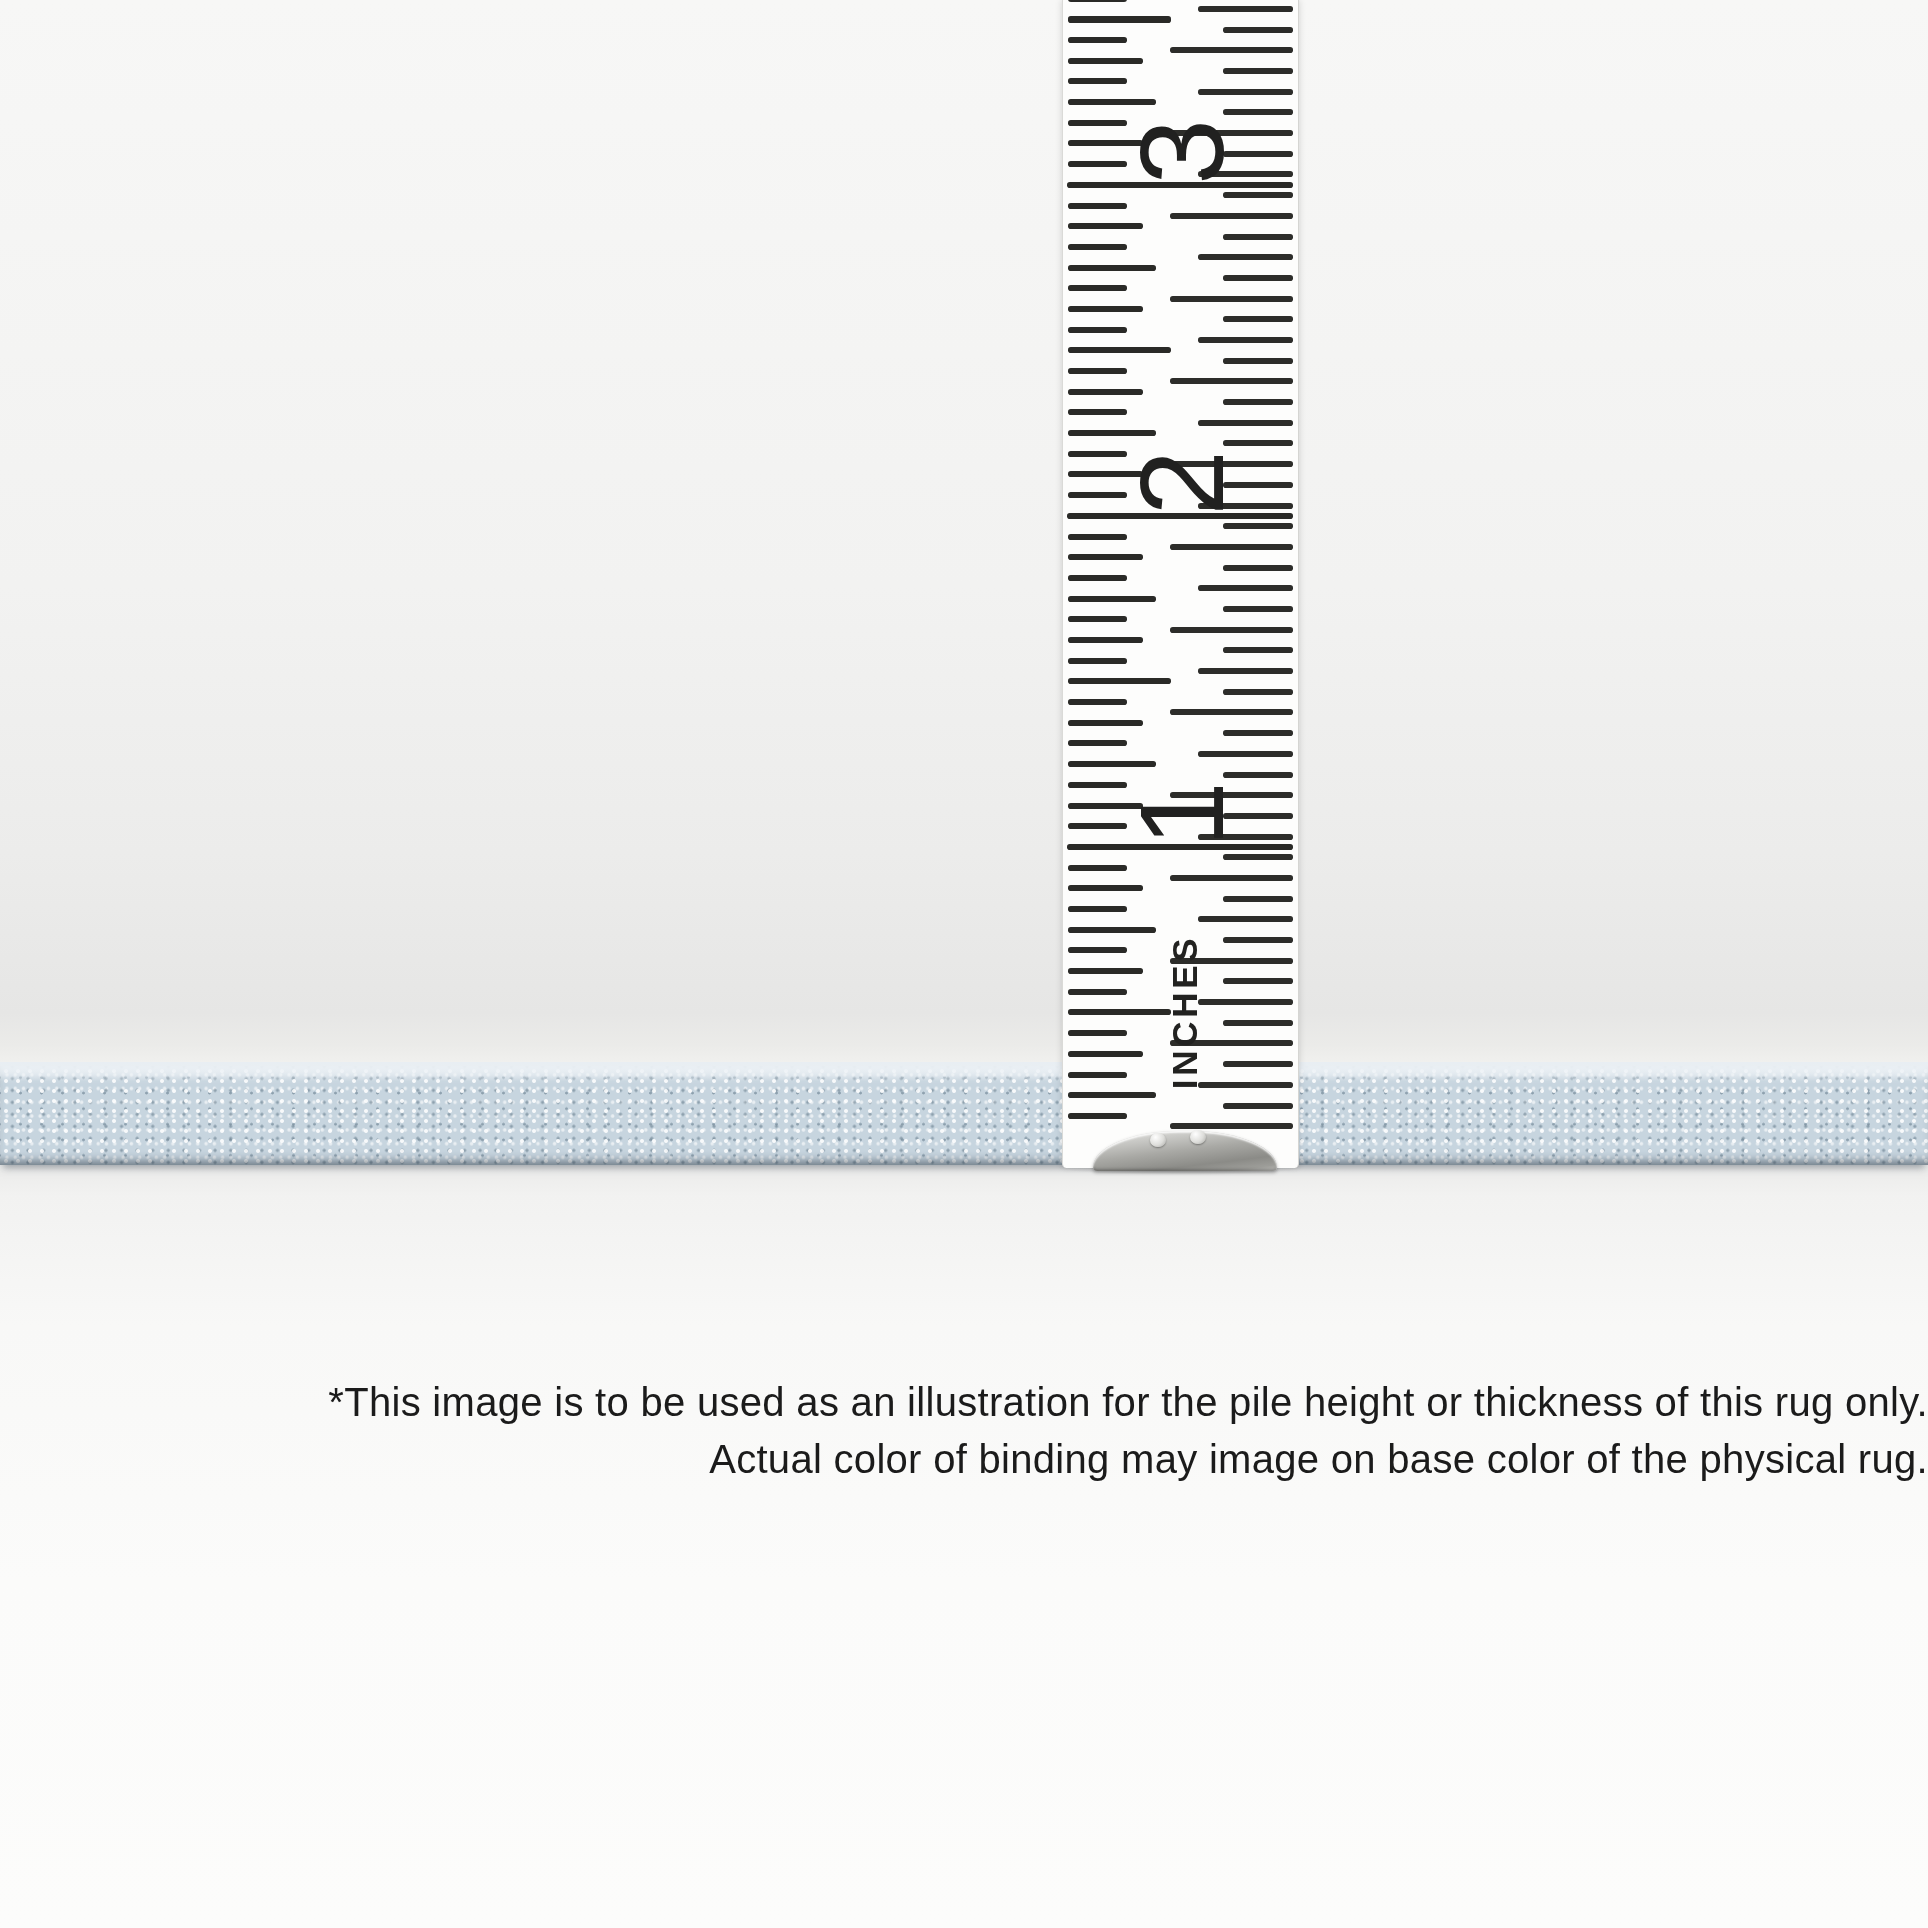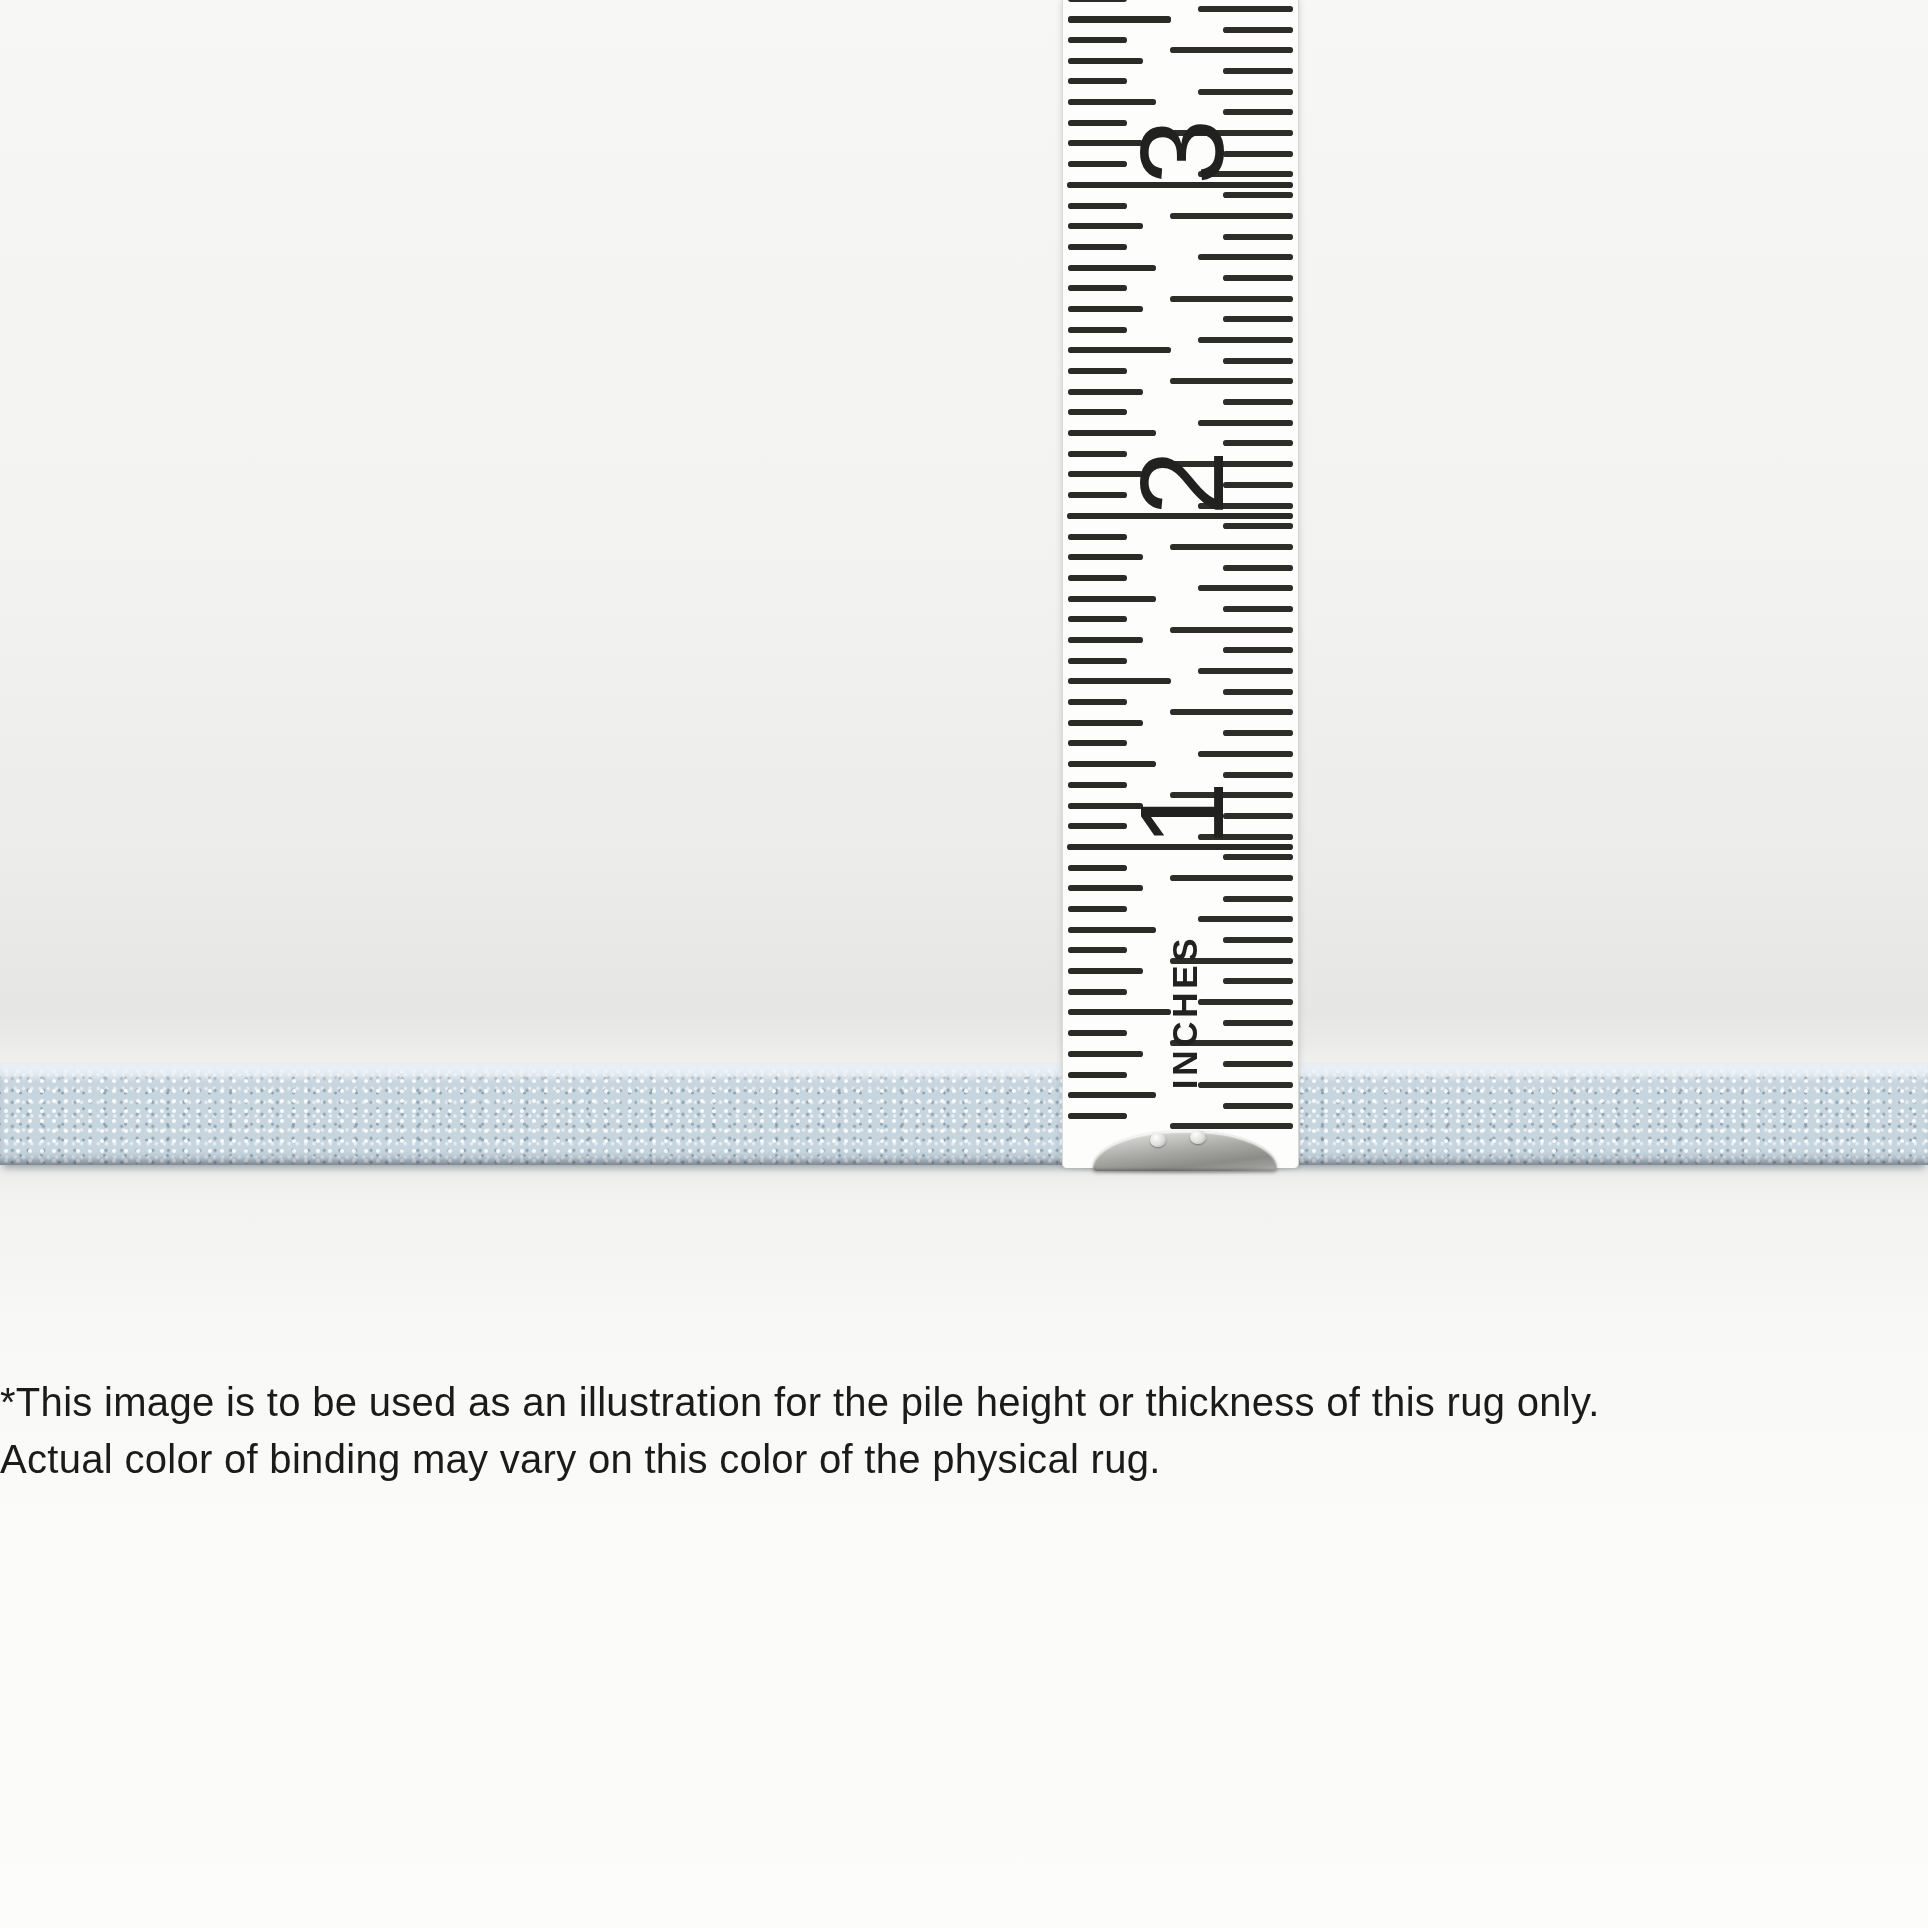--- a/index.html
+++ b/index.html
@@ -69,21 +69,21 @@
     box-shadow:0 0.9px 1.8px rgba(0,0,0,0.35);
   }
   #rivet1{left:57px;top:1.8px;}
   #rivet2{left:97px;top:-0.9px;}
   #capShadow{
     position:absolute;left:1047px;top:1159px;width:266px;height:16.5px;z-index:1;
     background:radial-gradient(ellipse at center,rgba(0,0,0,0.22) 0%,rgba(0,0,0,0) 65%);
   }
   #disclaimer{
     position:absolute;left:0;top:1374px;width:1928px;z-index:3;
-    text-align:left;color:#1b1b1b;
+    text-align:right;color:#1b1b1b;
     font-size:40px;line-height:57px;letter-spacing:0.3px;font-weight:400;
   }
   #disclaimer p{margin:0;}
 </style>
 </head>
 <body>
 
 <div id="scene">
   <div id="wall"></div>
   <div id="floor"></div>
@@ -208,16 +208,16 @@
       <div id="rivet1" class="rivet"></div>
       <div id="rivet2" class="rivet"></div>
     </div>
   <span class="inch-num" style="left: 119px; top: 814px;">1</span>
       <span class="inch-num" style="left: 119px; top: 483px;">2</span>
       <span class="inch-num" style="left: 119px; top: 152px;">3</span>
     </div>
 
   <div id="disclaimer">
     <p>*This image is to be used as an illustration for the pile height or thickness of this rug only.</p>
-    <p>Actual color of binding may vary on this color of the physical rug.</p>
+    <p>Actual color of binding may image on base color of the physical rug.</p>
   </div>
 </div>
 
 
 </body></html>

